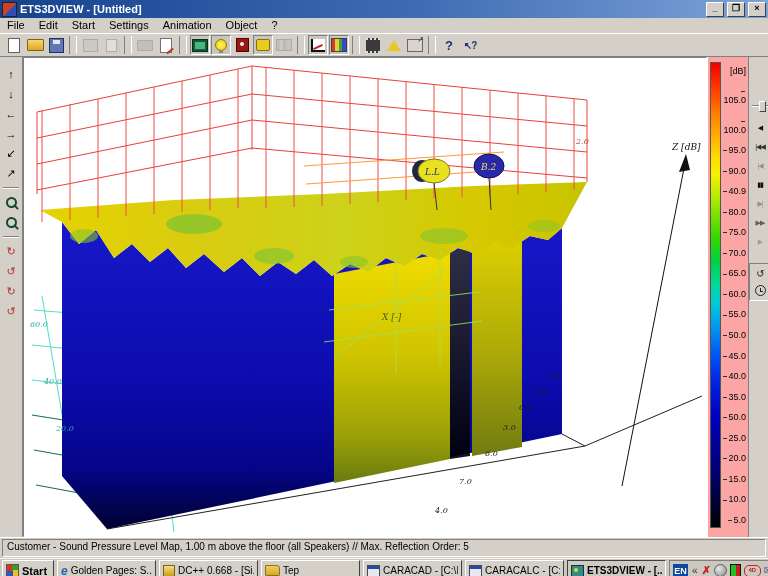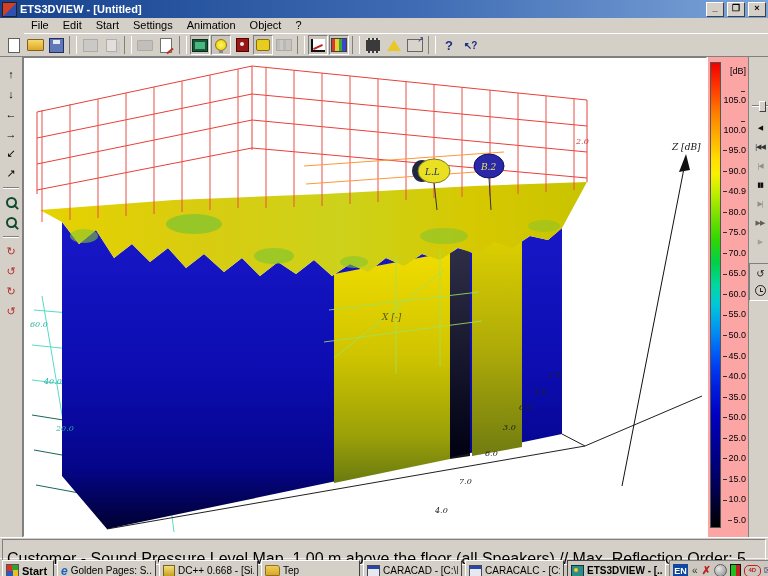--- a/index.html
+++ b/index.html
@@ -7,21 +7,21 @@
     font-family:"Liberation Sans",sans-serif;font-size:11px;color:#000;overflow:hidden;}
   
   .titlebar{height:18px;display:flex;align-items:center;gap:3px;padding:0 2px;
     background:linear-gradient(90deg,#16428e,#3f6cb4 55%,#7da4d8);justify-content:space-between;}
   .app-icon{width:13px;height:13px;background:linear-gradient(135deg,#d04028 0 50%,#3050b0 50%);
     border:1px solid #222;flex:none;}
   .title-text{color:#fff;font-weight:bold;font-size:11px;flex:1;white-space:nowrap;overflow:hidden;}
   .winbtn{width:16px;height:13px;background:#d4d0c8;border:1px solid;border-color:#fff #404040 #404040 #fff;
     font-size:9px;line-height:11px;text-align:center;font-weight:bold;flex:none;}
   
-  .menubar{height:15px;display:flex;align-items:center;border-bottom:1px solid #fff;background:#d4d0c8;margin-left:24px;}
+  .menubar{height:15px;display:flex;align-items:center;border-bottom:1px solid #fff;background:#d4d0c8;}
   .menu-item{padding:0 7px;height:15px;line-height:15px;}
   
   .toolbar{height:22px;display:flex;align-items:center;padding-left:4px;gap:1px;
     border-bottom:1px solid #808080;background:#d4d0c8;}
   .tbtn{width:20px;height:20px;display:flex;align-items:center;justify-content:center;flex:none;position:relative;}
   .tbtn.pressed{border:1px solid;border-color:#808080 #fff #fff #808080;background:#cac6be;width:18px;height:18px;}
   .tbtn.disabled{opacity:.5;filter:grayscale(1);}
   .tb-sep{width:6px;height:18px;flex:none;border-left:1px solid #808080;border-right:1px solid #fff;margin:0 2px;}
   .ic{display:inline-block;position:relative;}
   .ico-new{width:10px;height:13px;background:#fff;border:1px solid #606060;}
@@ -82,22 +82,22 @@
     border:1px solid;border-color:#fff #404040 #404040 #fff;}
   .pb-btn{width:18px;height:13px;display:flex;align-items:center;justify-content:center;
     font-size:7px;letter-spacing:-1px;white-space:nowrap;}
   .pb-group{border:1px solid;border-color:#808080 #fff #fff #808080;display:flex;flex-direction:column;
     align-items:center;gap:4px;padding:3px 1px;margin-top:10px;}
   .ico-clock{width:9px;height:9px;border:1px solid #202020;border-radius:50%;}
   .ico-clock::before{content:"";position:absolute;left:4px;top:2px;width:1px;height:4px;background:#202020;}
   .ico-clock::after{content:"";position:absolute;left:4px;top:5px;width:3px;height:1px;background:#202020;}
   
   .statusbar{height:18px;display:flex;gap:2px;padding:1px 2px;background:#d4d0c8;border-top:1px solid #fff;}
-  .status-panel{border:1px solid;border-color:#808080 #fff #fff #808080;padding:12px 4px;line-height:14px;
-    white-space:nowrap;overflow:hidden;font-size:16px;}
+  .status-panel{border:1px solid;border-color:#808080 #fff #fff #808080;padding:0 4px;line-height:14px;
+    white-space:nowrap;overflow:hidden;font-size:10px;}
   .status-left{flex:1;}
   .status-right{width:142px;flex:none;}
   
   .taskbar{height:23px;background:#ccc8c0;border-top:1px solid #f4f2ee;display:flex;align-items:center;
     gap:3px;padding:0 2px;}
   .start-btn{height:19px;flex:none;display:flex;align-items:center;gap:3px;padding:0 6px 0 3px;
     background:#d4d0c8;border:1px solid;border-color:#fff #404040 #404040 #fff;font-weight:bold;font-size:11px;}
   .win-flag{width:11px;height:11px;background:conic-gradient(#30a030 0 25%,#e8c020 25% 50%,#2858c8 50% 75%,#e03020 75% 100%);
     border:1px solid #555;flex:none;}
   .task-btns{display:flex;gap:3px;flex:none;}

